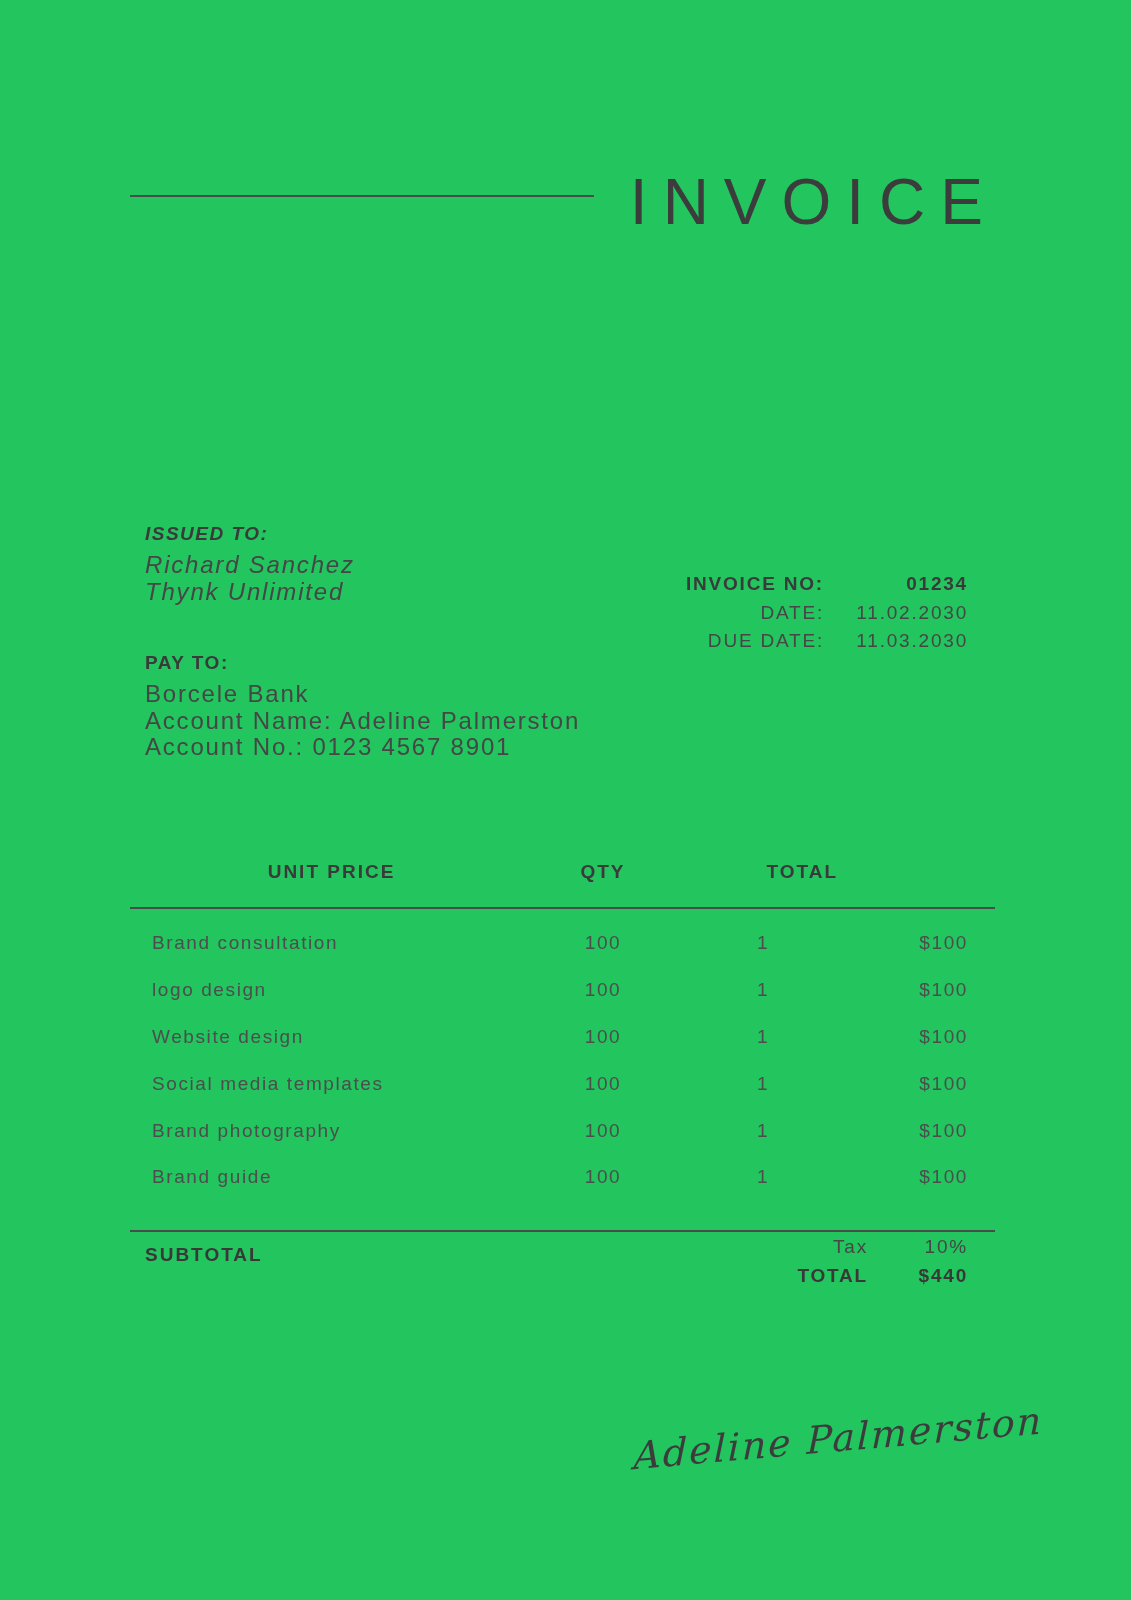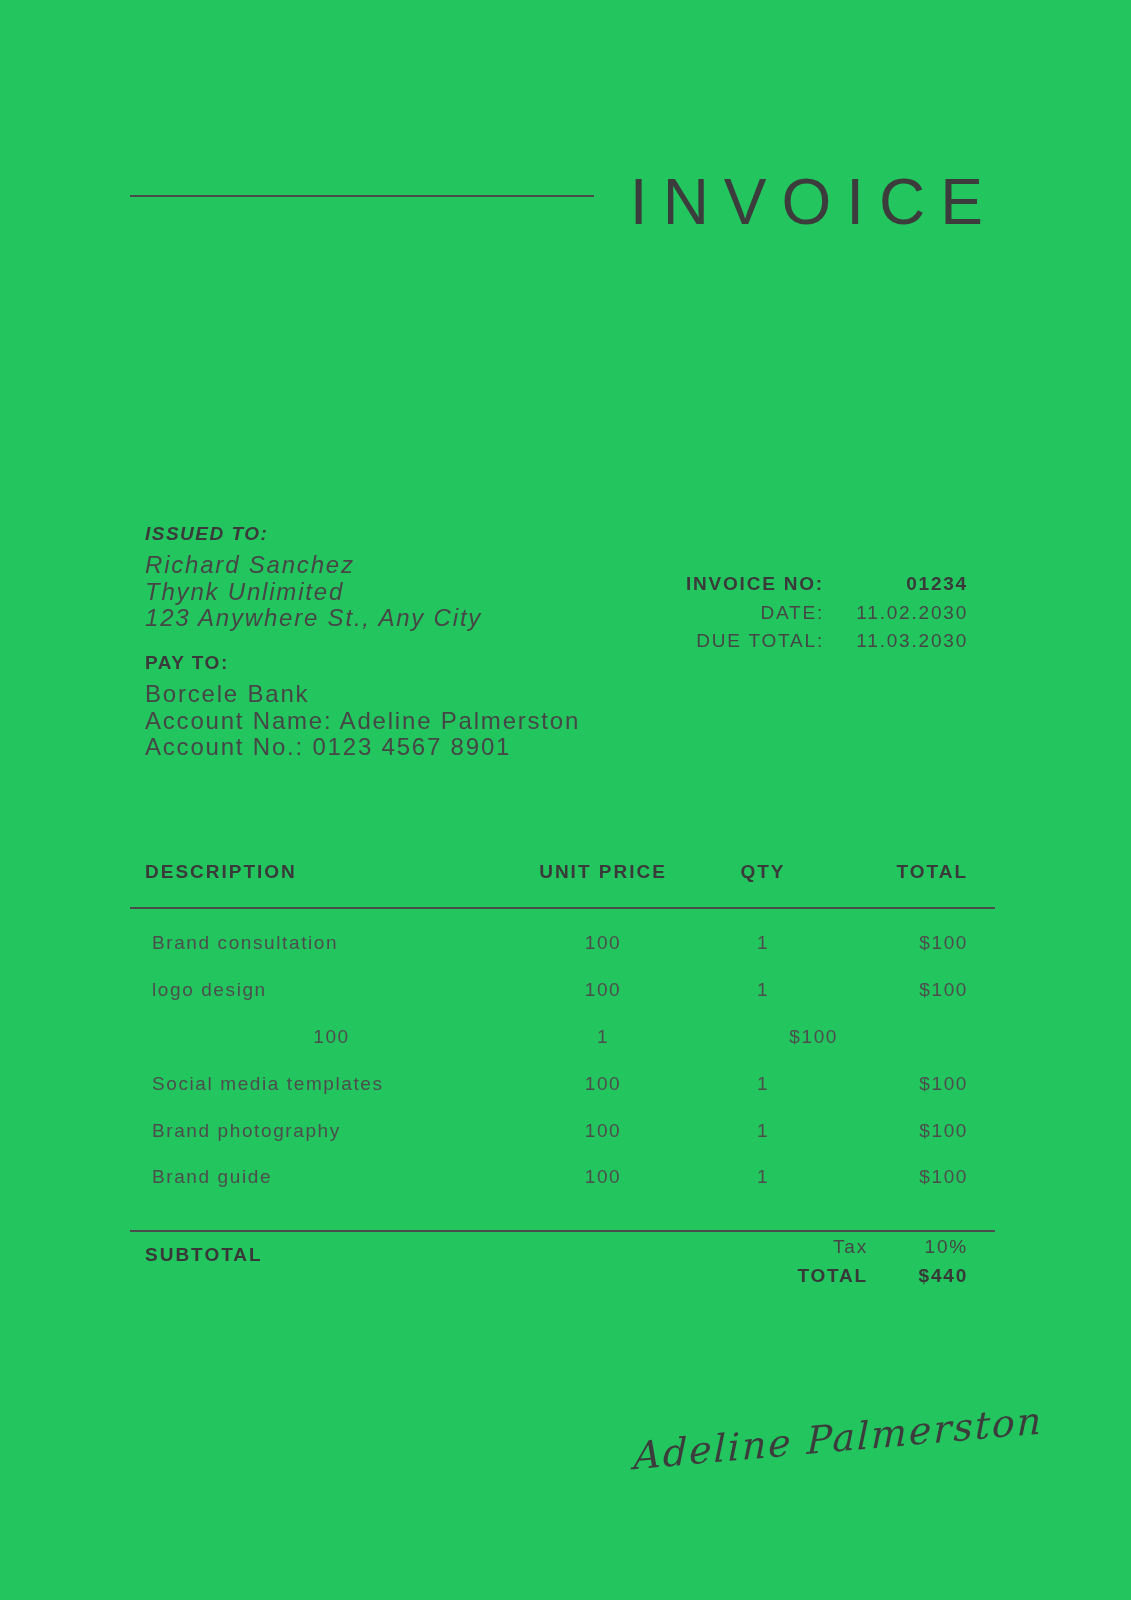--- a/index.html
+++ b/index.html
@@ -167,62 +167,61 @@
 
   <div class="title-band">
     <div class="title-rule"></div>
     <div class="doc-title">INVOICE</div>
   </div>
 
   <div class="issued-block">
     <div class="block-heading">ISSUED TO:</div>
     <div class="block-line">Richard Sanchez</div>
     <div class="block-line">Thynk Unlimited</div>
-    <div class="block-line">123 Anywhere St., Any City</div>
   </div>
 
   <div class="meta-block">
     <div class="meta-label bold">INVOICE NO:</div>
     <div class="meta-value bold">01234</div>
     <div class="meta-label">DATE:</div>
     <div class="meta-value">11.02.2030</div>
-    <div class="meta-label">DUE TOTAL:</div>
+    <div class="meta-label">DUE DATE:</div>
     <div class="meta-value">11.03.2030</div>
   </div>
 
   <div class="pay-block">
     <div class="block-heading">PAY TO:</div>
     <div class="block-line">Borcele Bank</div>
     <div class="block-line">Account Name: Adeline Palmerston</div>
     <div class="block-line">Account No.: 0123 4567 8901</div>
   </div>
 
   <div class="items">
     <div class="trow thead">
-      <div class="cell c-desc">DESCRIPTION</div>
       <div class="cell c-unit">UNIT PRICE</div>
       <div class="cell c-qty">QTY</div>
       <div class="cell c-total">TOTAL</div>
     </div>
     <div class="rule head-rule"></div>
 
     <div class="tbody">
       <div class="trow">
         <div class="cell c-desc">Brand consultation</div>
         <div class="cell c-unit">100</div>
         <div class="cell c-qty">1</div>
         <div class="cell c-total">$100</div>
       </div>
       <div class="trow">
         <div class="cell c-desc">logo design</div>
         <div class="cell c-unit">100</div>
         <div class="cell c-qty">1</div>
         <div class="cell c-total">$100</div>
       </div>
       <div class="trow">
+        <div class="cell c-desc">Website design</div>
         <div class="cell c-unit">100</div>
         <div class="cell c-qty">1</div>
         <div class="cell c-total">$100</div>
       </div>
       <div class="trow">
         <div class="cell c-desc">Social media templates</div>
         <div class="cell c-unit">100</div>
         <div class="cell c-qty">1</div>
         <div class="cell c-total">$100</div>
       </div>

